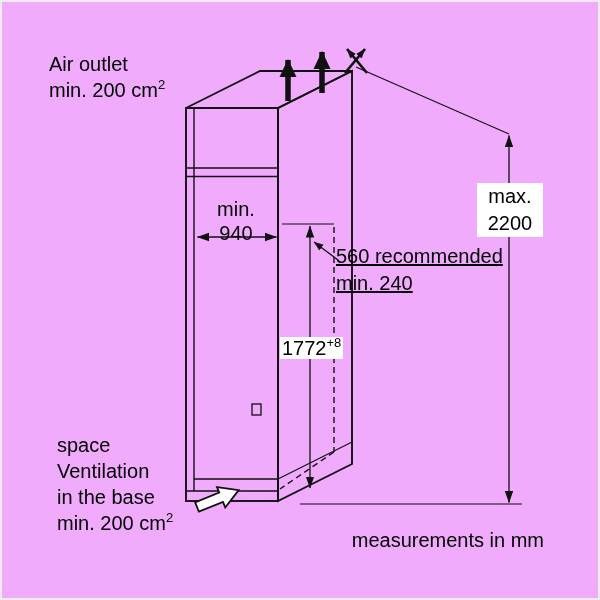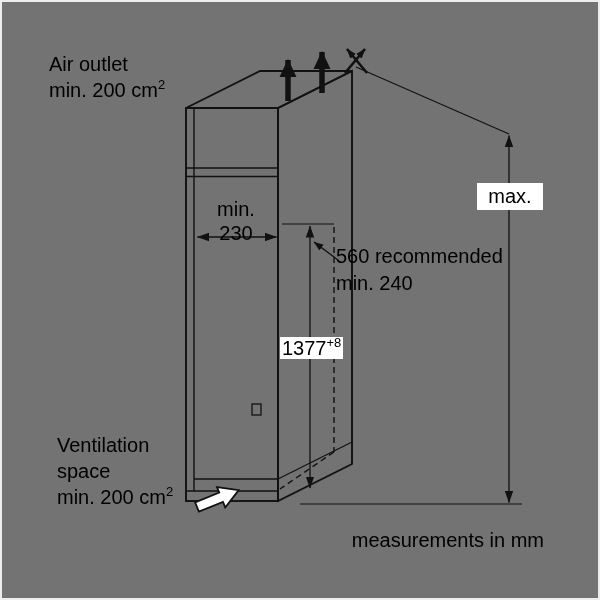--- a/index.html
+++ b/index.html
@@ -1,29 +1,29 @@
 <!DOCTYPE html>
 <html><head>
 <meta charset="utf-8">
 <style>
   html,body{margin:0;padding:0;background:#fff;}
   .stage{
-    position:relative;width:600px;height:600px;background:#737373;
+    position:relative;width:600px;height:600px;background:#f0abfc;
     font-family:"Liberation Sans",sans-serif;color:#000;overflow:hidden;
   }
   .frame{position:absolute;inset:0;border:2px solid #ededed;pointer-events:none;}
   svg{position:absolute;left:0;top:0;}
   .label{position:absolute;font-size:20px;line-height:26px;white-space:nowrap;}
   .dim{position:absolute;font-size:20px;white-space:nowrap;}
   .center{text-align:center;}
   .bgwhite{background:#ffffff;padding:0 2px;}
   sup{font-size:13px;line-height:0;}
   .max-dim{left:477px;top:183px;width:66px;line-height:27px;text-align:center;}
   .min560{left:201px;top:185px;width:70px;line-height:24px;margin-top:12px;}
-  .rec{left:336px;top:243px;line-height:27px;}
+  .rec{left:336px;top:243px;line-height:27px;text-decoration:underline;}
   .height-dim{left:280px;top:336px;line-height:24px;}
   .air-outlet{left:49px;top:51px;}
   .vent{left:57px;top:432px;}
   .footer{right:56px;top:527px;text-align:center;}
 </style>
 </head>
 <body>
 
 <div class="stage">
 
@@ -88,38 +88,40 @@
     <line x1="338" y1="260" x2="314" y2="242" stroke="#111" stroke-width="1.3" marker-end="url(#mX)"></line>
   </svg>
 
   <div class="label air-outlet">
     <div>Air outlet</div>
     <div><span>min. 200 cm</span><sup>2</sup></div>
   </div>
 
   <div class="dim max-dim center">
     <div class="bgwhite">max.</div>
+    <div class="bgwhite">2200</div>
   </div>
 
   <div class="dim min560 center">
     <div>min.</div>
-    <div>230</div>
+    <div>940</div>
   </div>
 
   <div class="dim rec">
     <div>560 recommended</div>
     <div>min. 240</div>
   </div>
 
   <div class="dim height-dim">
-    <span class="bgwhite"><span>1377</span><sup>+8</sup></span>
+    <span class="bgwhite"><span>1772</span><sup>+8</sup></span>
   </div>
 
   <div class="label vent">
+    <div>space</div>
     <div>Ventilation</div>
-    <div>space</div>
+    <div>in the base</div>
     <div><span>min. 200 cm</span><sup>2</sup></div>
   </div>
 
   <div class="label footer" style="position:absolute;">measurements in mm</div>
 
   <div class="frame"></div>
 </div>
 
 </body></html>

